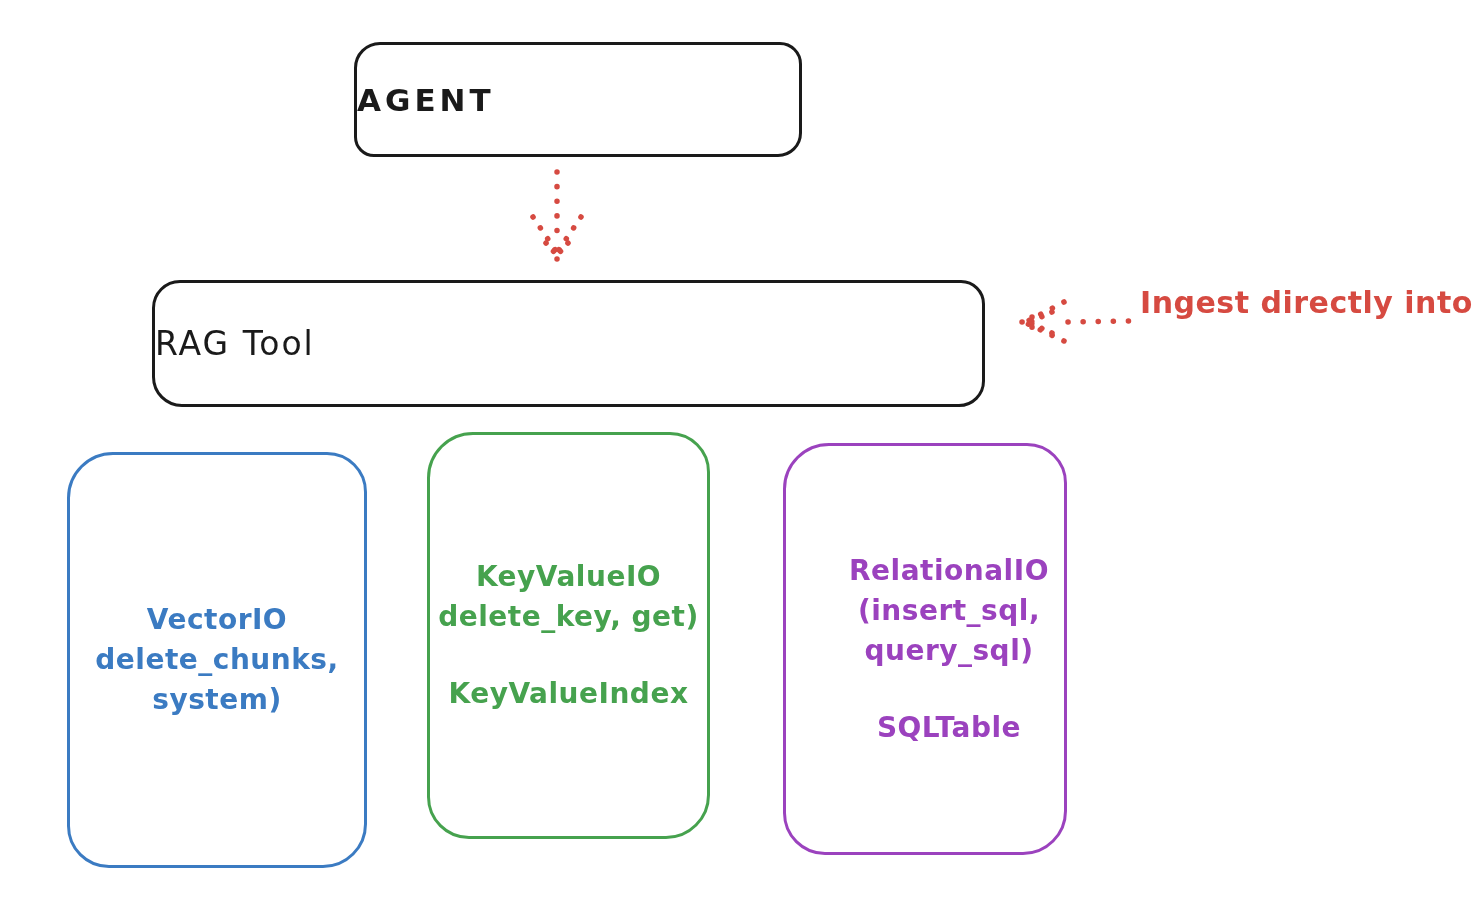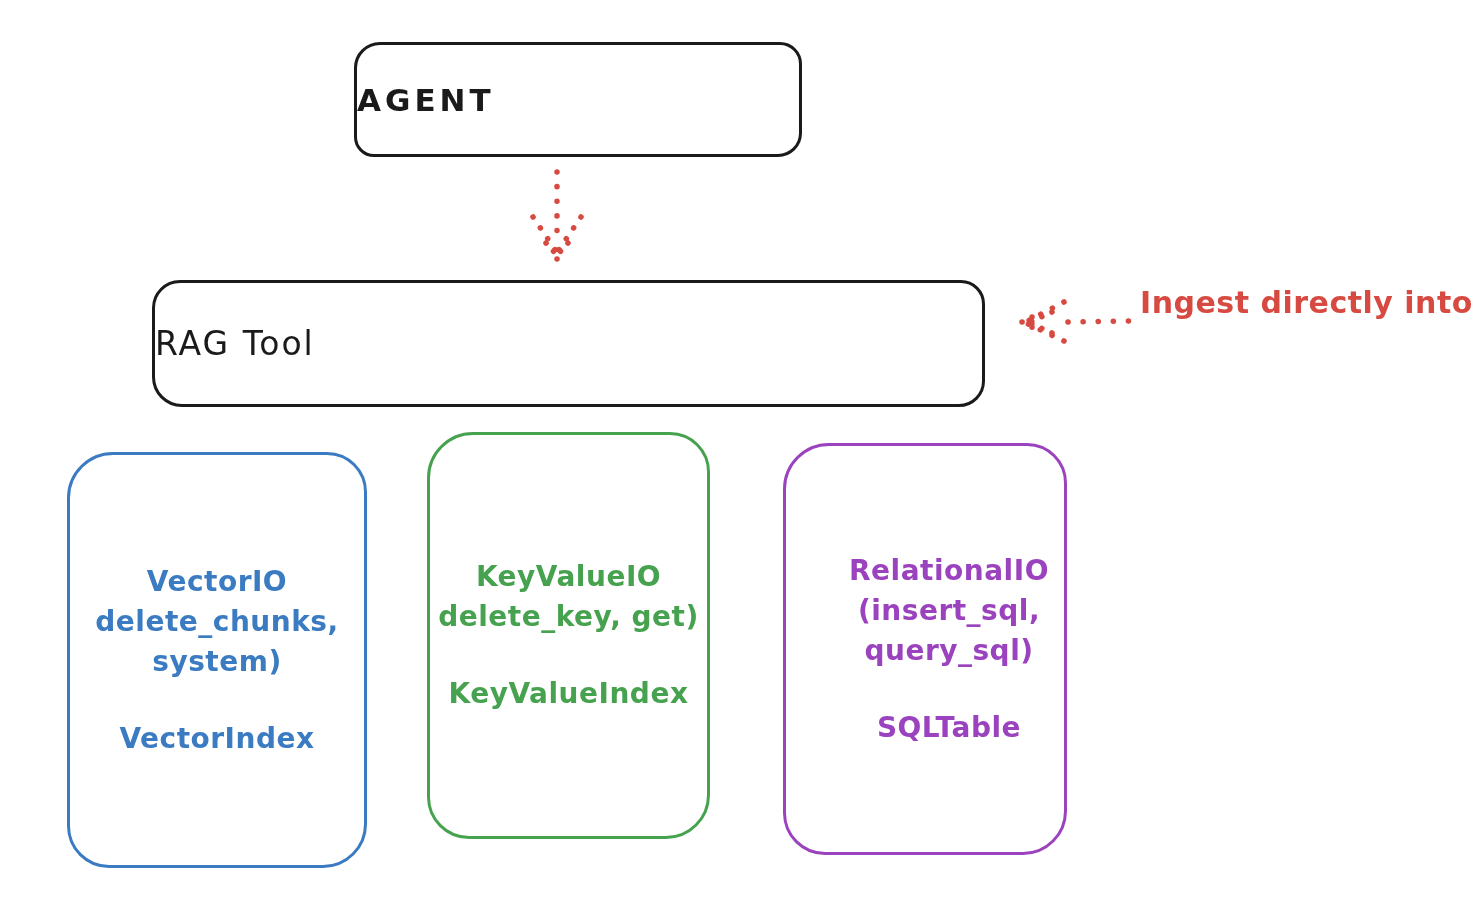--- a/index.html
+++ b/index.html
@@ -137,21 +137,20 @@
   </svg>
 
   <div class="annotation">
     <div>Ingest directly into</div>
   </div>
 
   <div class="io-box box-vector">
     <div>VectorIO</div>
     <div>delete_chunks,</div>
     <div>system)</div>
-    <div class="index-label">VectorIndex</div>
   </div>
 
   <div class="io-box box-keyvalue">
     <div>KeyValueIO</div>
     <div>delete_key, get)</div>
     <div class="index-label">KeyValueIndex</div>
   </div>
 
   <div class="io-box box-relational">
     <div>RelationalIO</div>

